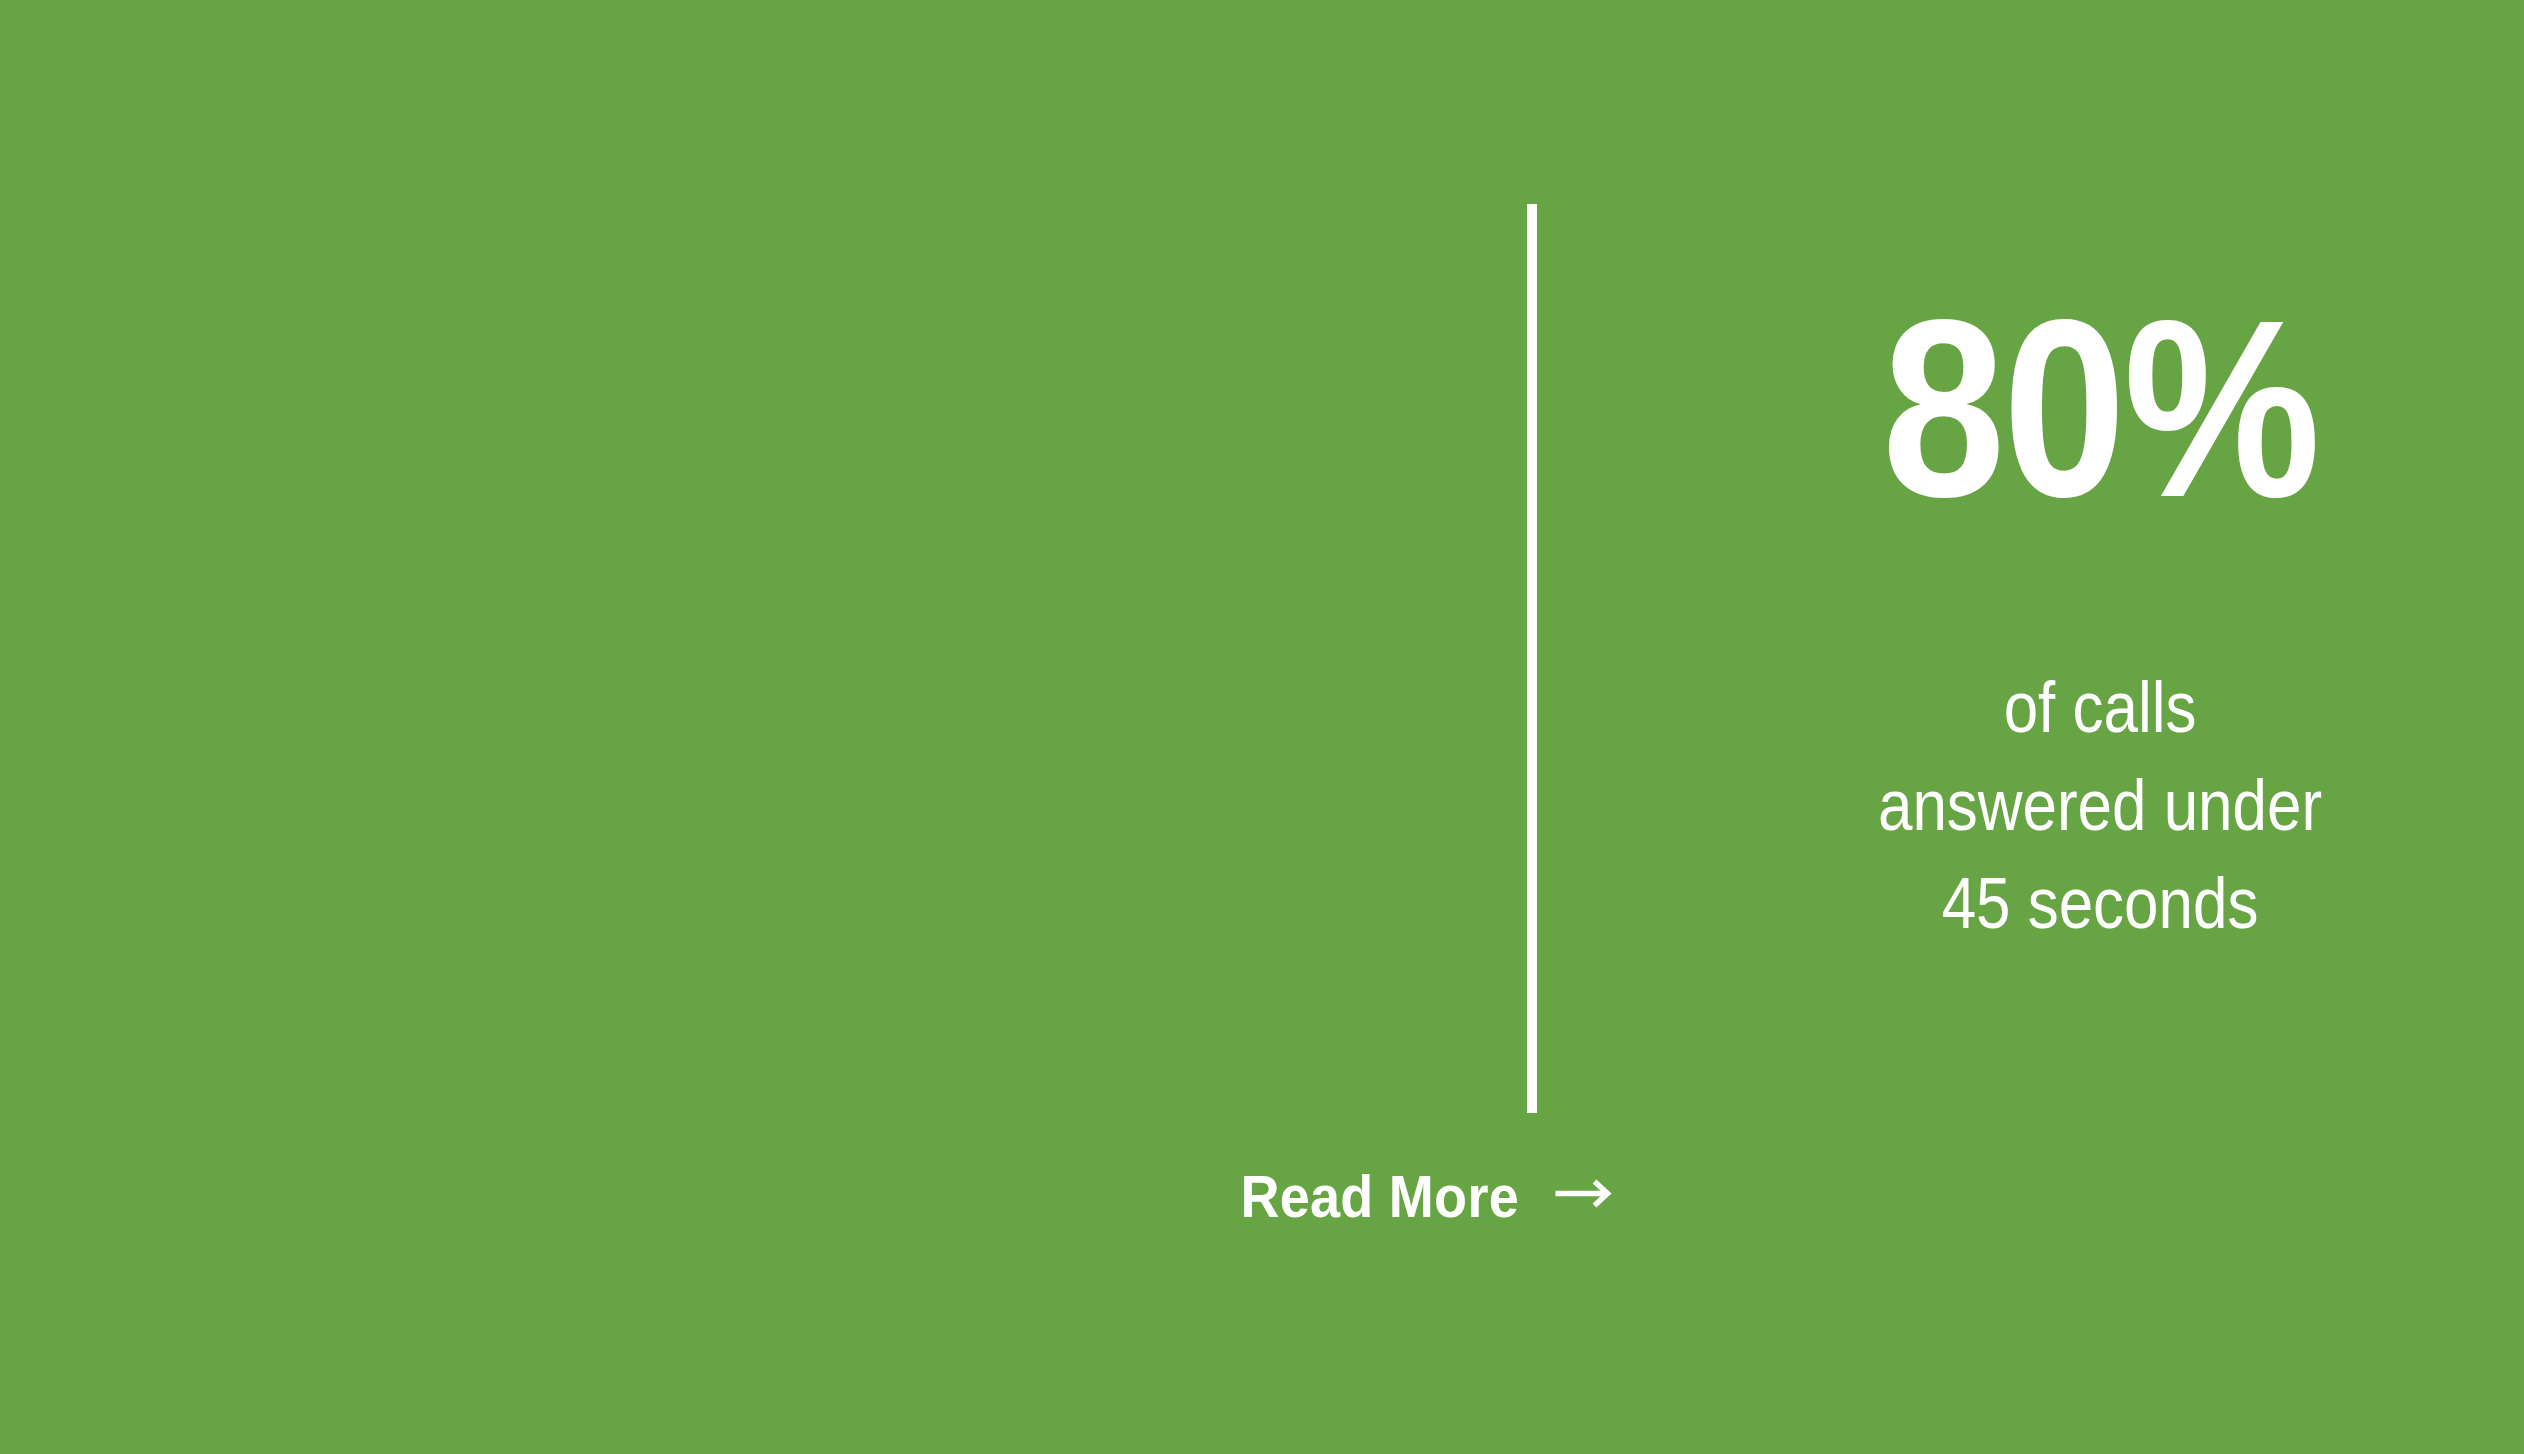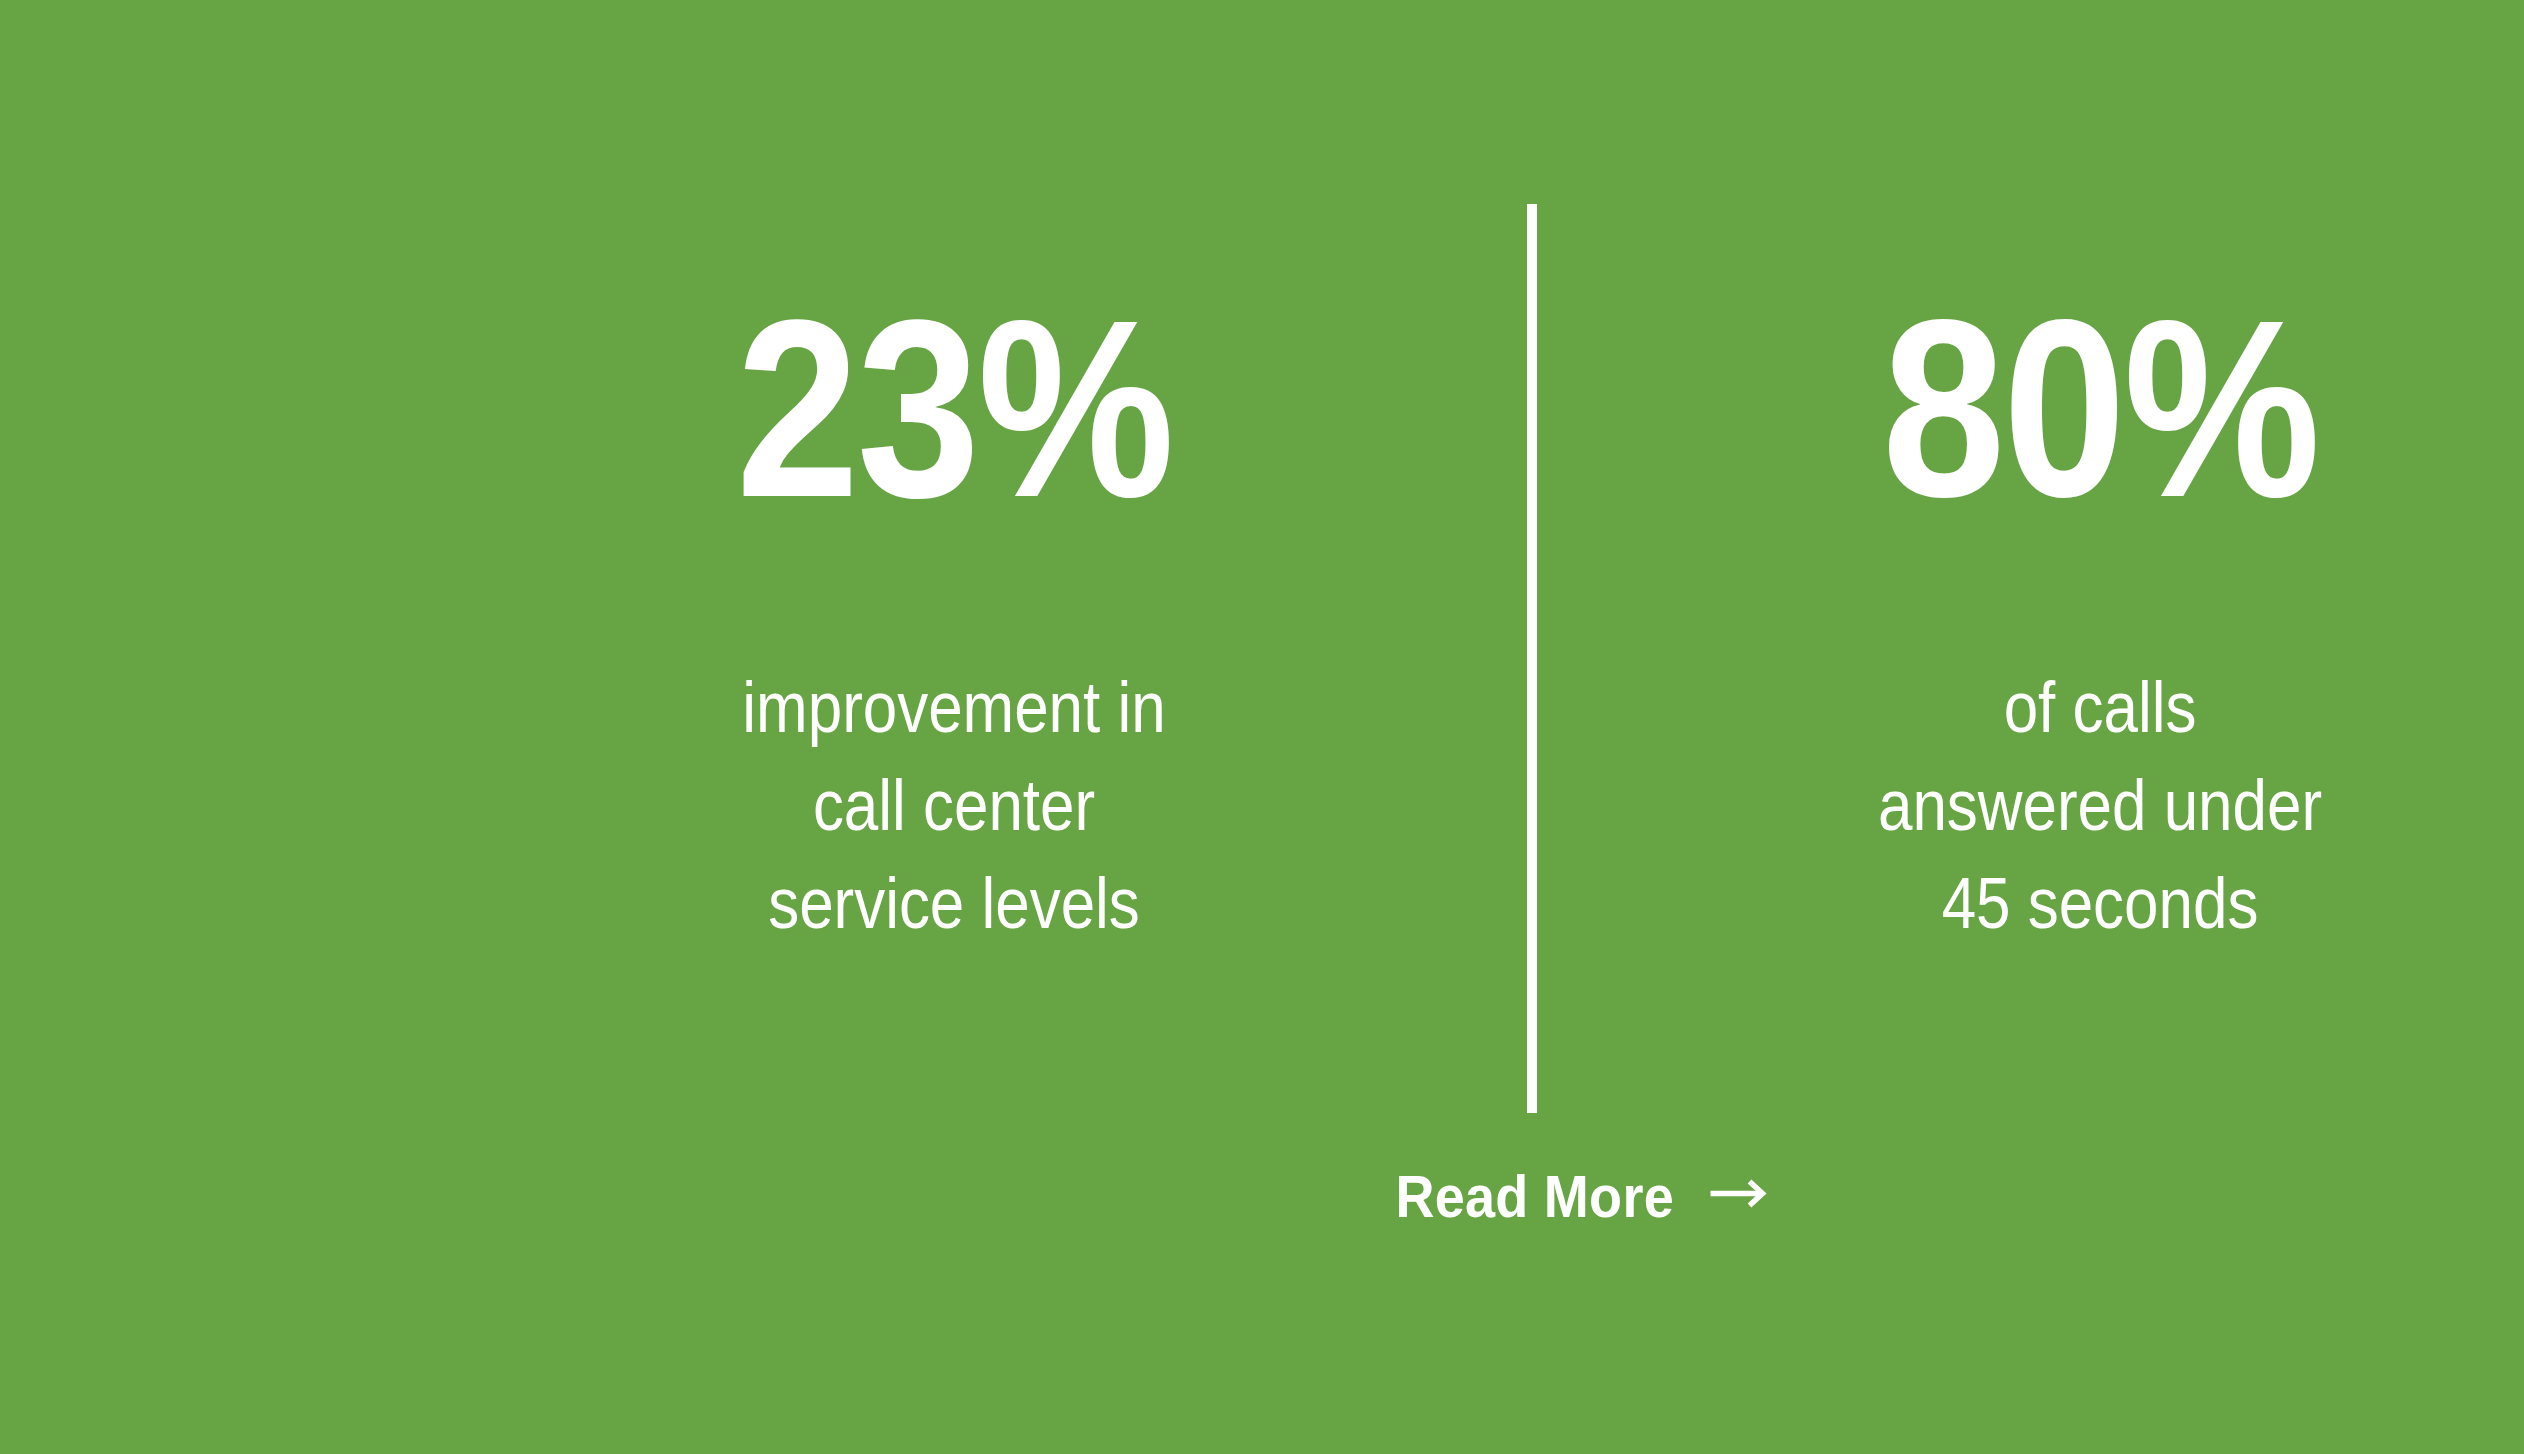--- a/index.html
+++ b/index.html
@@ -78,24 +78,24 @@
     left: 1527px;
     top: 204px;
     width: 10px;
     height: 909px;
     background: #ffffff;
   }
 
   
   .read-more {
     position: absolute;
-    left: 1163px;
+    left: 1225px;
     top: 1166px;
     width: 606px;
-    text-align: right;
+    text-align: left;
     color: #ffffff;
     text-decoration: none;
     white-space: nowrap;
     cursor: pointer;
   }
 
   .read-more-label {
     font-family: "Liberation Sans Narrow", "Liberation Sans", "DejaVu Sans Condensed", sans-serif;
     font-weight: 700;
     font-size: 60px;
@@ -118,28 +118,20 @@
 
   .read-more-arrow svg { display: block; }
 </style>
 </head>
 <body>
 
 <div class="banner" style="background: rgb(103, 164, 68);">
 
   <div class="stats-row">
 
-    <div class="stat-block left">
-      <span class="stat-value">23%</span>
-      <span class="stat-caption">
-        <span class="caption-line">improvement in</span>
-        <span class="caption-line">call center</span>
-        <span class="caption-line">service levels</span>
-      </span>
-    </div>
 
     <div class="stat-block right">
       <span class="stat-value">80%</span>
       <span class="stat-caption">
         <span class="caption-line">of calls</span>
         <span class="caption-line">answered under</span>
         <span class="caption-line">45 seconds</span>
       </span>
     </div>
 

